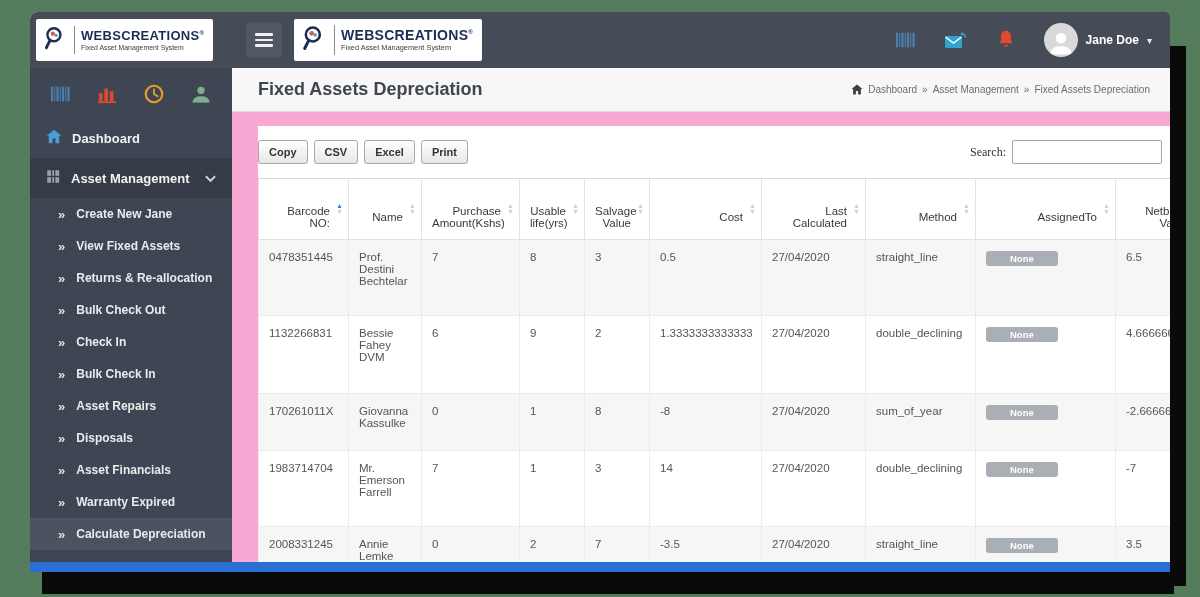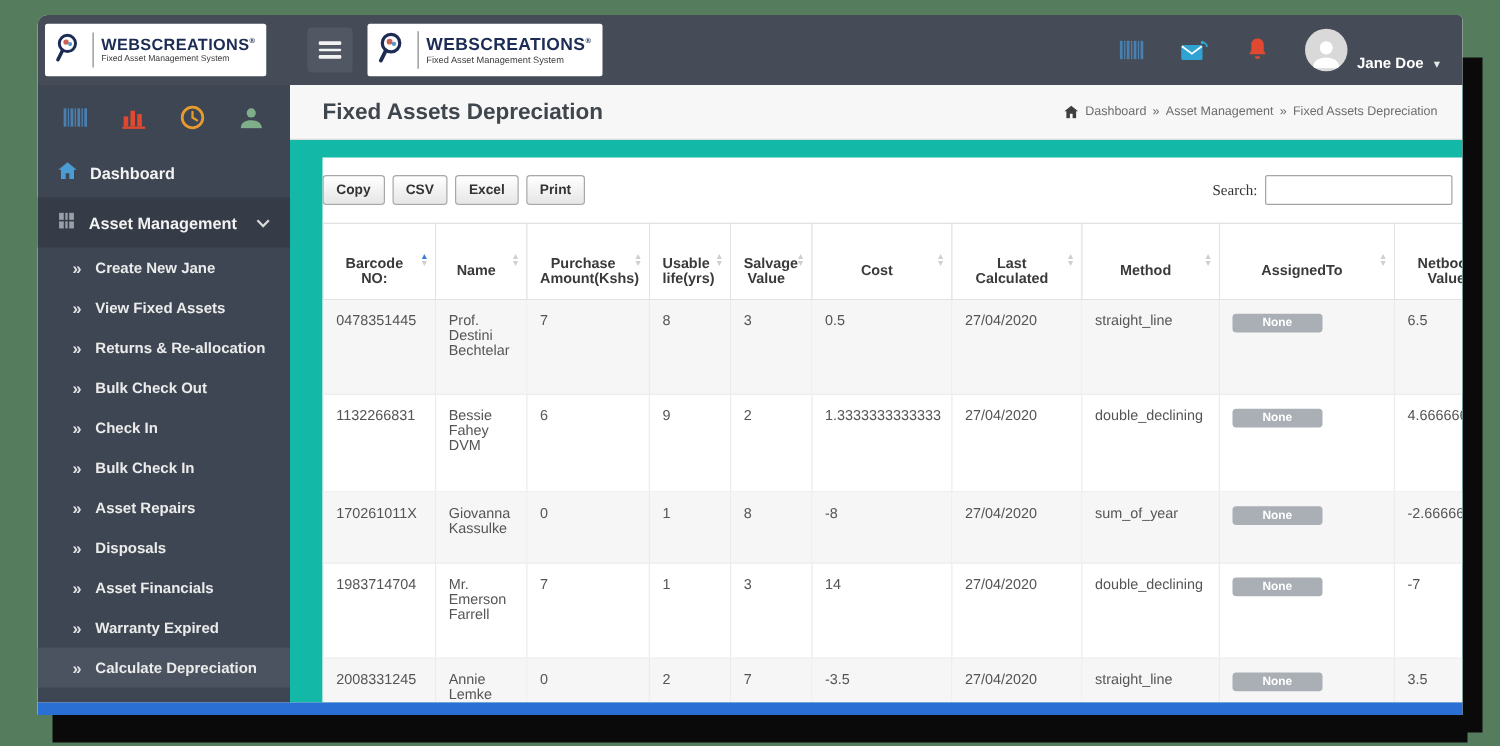--- a/index.html
+++ b/index.html
@@ -23,41 +23,41 @@
   .logo-text { display:flex; flex-direction:column; line-height:1.05; }
   .logo-name { font-size:13px; font-weight:bold; color:#1d2c55; letter-spacing:.3px; white-space:nowrap; }
   .logo-name sup { font-size:6px; }
   .logo-tagline { font-size:6.9px; color:#3c3c3c; white-space:nowrap; margin-top:1px; }
   .hamburger { width:36px; height:36px; margin-left:14px; background:#515863; border-radius:3px;
                display:flex; flex-direction:column; justify-content:center; align-items:center; gap:3px; cursor:pointer; }
   .hamburger i { display:block; width:18px; height:2.5px; background:#f2f2f2; border-radius:1px; }
   .nav-logo2 { margin-left:12px; }
   .nav-right { margin-left:auto; display:flex; align-items:center; gap:26px; padding-right:18px; }
   .nav-ic { width:24px; height:24px; display:flex; align-items:center; justify-content:center; cursor:pointer; }
-  .user-chip { display:flex; align-items:flex-end; gap:8px; cursor:pointer; }
+  .user-chip { display:flex; align-items:center; gap:8px; cursor:pointer; }
   .avatar { width:34px; height:34px; border-radius:50%; background:#d9d9d9; overflow:hidden;
             display:flex; align-items:flex-end; justify-content:center; }
   .user-name { color:#fff; font-size:12px; font-weight:bold; }
   .user-caret { color:#e8e8e8; font-size:10px; }
 
   
   .sidebar { position:absolute; top:56px; left:0; bottom:10px; width:202px; background:#3f4653; }
   .quick-icons { display:flex; justify-content:space-between; padding:15px 20px 13px 20px; }
   .quick-icons .q { width:22px; height:22px; display:flex; align-items:center; justify-content:center; cursor:pointer; }
   .side-item { display:flex; align-items:center; gap:10px; padding:11px 16px;
                color:#f2f2f2; font-size:13px; font-weight:bold; cursor:pointer; }
   .side-parent { background:#353c47; position:relative; }
   .side-parent .chev { margin-left:auto; }
   .sub-item { display:flex; align-items:center; padding:9px 14px 9px 28px; color:#ebebeb;
               font-size:12px; font-weight:bold; cursor:pointer; }
   .sub-item .arrow { color:#e2e2e2; font-size:13px; margin-right:11px; line-height:1; }
   .sub-item.active { background:#4b5260; }
 
   
-  .content { position:absolute; top:56px; left:202px; right:0; bottom:10px; background:#14b8a6; overflow:hidden; }
+  .content { position:absolute; top:56px; left:202px; right:0; bottom:10px; background:#f9a8d4; overflow:hidden; }
   .titlebar { height:44px; background:#f7f7f7; border-bottom:1px solid #dcdcdc;
               display:flex; align-items:center; padding:0 20px 0 26px; }
   .page-title { font-size:18px; font-weight:600; color:#40464d; }
   .breadcrumb { margin-left:auto; display:flex; align-items:center; gap:5px; font-size:10px; color:#6d6d6d; }
   .breadcrumb .crumb { cursor:pointer; }
   .breadcrumb .sep { color:#6d6d6d; }
 
   .card { margin:14px 0 0 26px; width:calc(100% - 26px); height:calc(100% - 58px);
           background:#fff; padding-top:14px; overflow:hidden; }
   .toolbar { display:flex; align-items:flex-start; height:26px; }
@@ -67,21 +67,21 @@
   .search-wrap { margin-left:auto; display:flex; align-items:center; gap:6px; padding-right:8px; }
   .search-wrap label { font-size:12px; color:#333;font-family:Liberation Serif, serif; }
   .search-wrap input { width:150px; height:24px; border:1px solid #a5a5a5; border-radius:2px;
                        background:#fff; padding:0 5px; font-size:12px; }
 
   
   .table-wrap { margin-top:12px; width:100%; overflow:hidden; }
   table { border-collapse:collapse; table-layout:fixed; width:948px; }
   col.c0{width:90px} col.c1{width:73px} col.c2{width:98px} col.c3{width:65px} col.c4{width:65px}
   col.c5{width:112px} col.c6{width:104px} col.c7{width:110px} col.c8{width:140px} col.c9{width:91px}
-  th { position:relative; text-align:center; font-size:11.5px; font-weight:bold; color:#3a3a3a;
+  th { position:relative; text-align:right; font-size:11.5px; font-weight:normal; color:#3a3a3a;
        padding:26px 18px 10px 10px; border:1px solid #e2e2e2; border-top:1px solid #d9d9d9;
        height:54px; vertical-align:middle; background:#fff; cursor:pointer; }
   .sort { position:absolute; right:5px; top:50%; transform:translateY(-50%);
           display:flex; flex-direction:column; line-height:.85; }
   .sort i { font-style:normal; font-size:7px; color:#cfcfcf; }
   th.sorted .sort .up { color:#3f7fd6; }
   td { font-size:11.5px; color:#555; padding:11px 6px 8px 10px; border:1px solid #ececec;
        vertical-align:top; word-wrap:break-word; overflow:hidden;margin-top:12px; }
   tbody tr:nth-child(odd) { background:#f6f6f6; }
   tbody tr:nth-child(1){height:76px} tbody tr:nth-child(2){height:78px}

